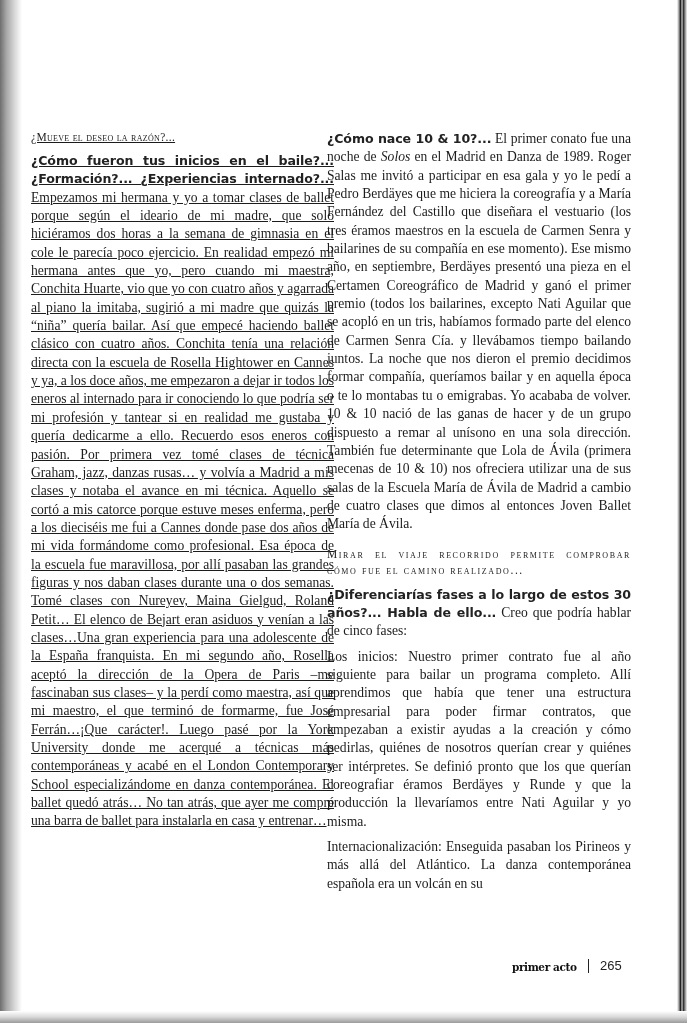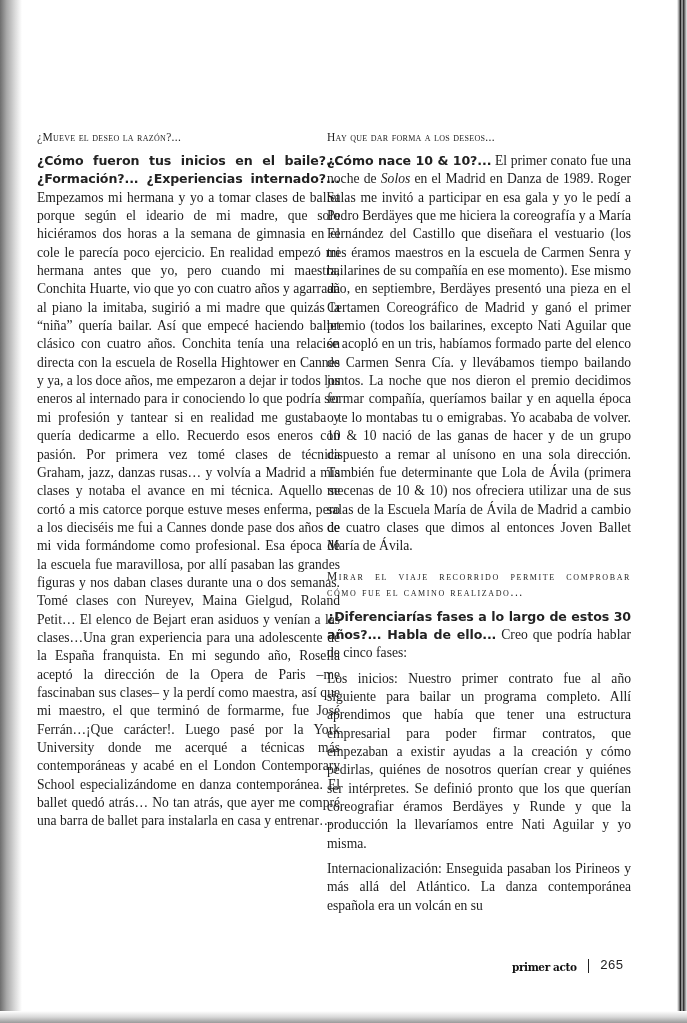--- a/index.html
+++ b/index.html
@@ -19,21 +19,21 @@
   }
   .bottom-edge {
     position: absolute; left: 0; bottom: 0; width: 687px; height: 12px;
     background: linear-gradient(to bottom, #ffffff 0%, #d8d8d8 50%, #9a9a9a 100%);
   }
   .col {
     position: absolute; top: 130px; width: 303px;
     font-size: 13.6px; line-height: 18.35px;
     text-align: justify; hyphens: manual;
   }
-  .col-left { left: 37px; }
+  .col-left { left: 31px; text-decoration: underline; }
   .col-right { left: 327px; width: 304px; }
   .section-title {
     font-variant: small-caps; font-size: 11.5px; letter-spacing: 0.3px;
     margin: 0 0 8px 0; line-height: 14px; text-align: left;
     color: #222;
   }
   .col-right .section-title.wide { letter-spacing: 1.6px; text-align: justify; line-height: 16px; }
   p { margin: 0 0 7px 0; }
   .q {
     font-family: "DejaVu Sans", sans-serif; font-weight: bold;
@@ -42,40 +42,39 @@
   .footer {
     position: absolute; left: 512px; top: 958px;
     font-size: 13px; display: flex; align-items: flex-end; gap: 8px;
   }
   .footer .brand {
     font-family: "DejaVu Serif", serif; font-weight: bold; font-size: 10.5px;
     letter-spacing: -0.4px; color: #111;
   }
   .footer .sep { width: 1.5px; height: 14px; background: #222; margin: 0 3px; }
   .footer .num {
-    font-family: Liberation Mono, monospace; font-size: 13px; color: #222;
+    font-family: Liberation Sans, sans-serif; font-size: 13px; color: #222;
   }
 </style>
 </head>
 <body>
 
 <div class="gutter-shadow"></div>
 <div class="page-edge"></div>
 <div class="bottom-edge"></div>
 
 <div class="col col-left">
   <div class="section-title">¿Mueve el deseo la razón?...</div>
   <p>
     <span class="q">¿Cómo fueron tus inicios en el baile?... ¿Formación?... ¿Experiencias internado?...</span>
     <span>Empezamos mi hermana y yo a tomar clases de ballet porque según el ideario de mi madre, que solo hiciéramos dos horas a la semana de gimnasia en el cole le parecía poco ejercicio. En realidad empezó mi hermana antes que yo, pero cuando mi maestra, Conchita Huarte, vio que yo con cuatro años y agarrada al piano la imitaba, sugirió a mi madre que quizás la “niña” quería bailar. Así que empecé haciendo ballet clásico con cuatro años. Conchita tenía una relación directa con la escuela de Rosella Hightower en Cannes y ya, a los doce años, me empezaron a dejar ir todos los eneros al internado para ir conociendo lo que podría ser mi profesión y tantear si en realidad me gustaba y quería dedicarme a ello. Recuerdo esos eneros con pasión. Por primera vez tomé clases de técnica Graham, jazz, danzas rusas… y volvía a Madrid a mis clases y notaba el avance en mi técnica. Aquello se cortó a mis catorce porque estuve meses enferma, pero a los dieciséis me fui a Cannes donde pase dos años de mi vida formándome como profesional. Esa época de la escuela fue maravillosa, por allí pasaban las grandes figuras y nos daban clases durante una o dos semanas. Tomé clases con Nureyev, Maina Gielgud, Roland Petit… El elenco de Bejart eran asiduos y venían a las clases…Una gran experiencia para una adolescente de la España franquista. En mi segundo año, Rosella aceptó la dirección de la Opera de Paris –me fascinaban sus clases– y la perdí como maestra, así que mi maestro, el que terminó de formarme, fue José Ferrán…¡Que carácter!. Luego pasé por la York University donde me acerqué a técnicas más contemporáneas y acabé en el London Contemporary School especializándome en danza contemporánea. El ballet quedó atrás… No tan atrás, que ayer me compré una barra de ballet para instalarla en casa y entrenar…</span>
   </p>
 </div>
 
 <div class="col col-right">
-  <div class="section-title">Hay que dar forma a los deseos...</div>
   <p>
     <span class="q">¿Cómo nace 10 &amp; 10?...</span>
     <span>El primer conato fue una noche de </span><i>Solos</i><span> en el Madrid en Danza de 1989. Roger Salas me invitó a participar en esa gala y yo le pedí a Pedro Berdäyes que me hiciera la coreografía y a María Fernández del Castillo que diseñara el vestuario (los tres éramos maestros en la escuela de Carmen Senra y bailarines de su compañía en ese momento). Ese mismo año, en septiembre, Berdäyes presentó una pieza en el Certamen Coreográfico de Madrid y ganó el primer premio (todos los bailarines, excepto Nati Aguilar que se acopló en un tris, habíamos formado parte del elenco de Carmen Senra Cía. y llevábamos tiempo bailando juntos. La noche que nos dieron el premio decidimos formar compañía, queríamos bailar y en aquella época o te lo montabas tu o emigrabas. Yo acababa de volver. 10 &amp; 10 nació de las ganas de hacer y de un grupo dispuesto a remar al unísono en una sola dirección. También fue determinante que Lola de Ávila (primera mecenas de 10 &amp; 10) nos ofreciera utilizar una de sus salas de la Escuela María de Ávila de Madrid a cambio de cuatro clases que dimos al entonces Joven Ballet María de Ávila.</span>
   </p>
   <div class="section-title wide" style="margin-top:12px;">Mirar el viaje recorrido permite comprobar cómo fue el camino realizado...</div>
   <p>
     <span class="q">¿Diferenciarías fases a lo largo de estos 30 años?... Habla de ello...</span>
     <span>Creo que podría hablar de cinco fases:</span>
   </p>
   <p>Los inicios: Nuestro primer contrato fue al año siguiente para bailar un programa completo. Allí aprendimos que había que tener una estructura empresarial para poder firmar contratos, que empezaban a existir ayudas a la creación y cómo pedirlas, quiénes de nosotros querían crear y quiénes ser intérpretes. Se definió pronto que los que querían coreografiar éramos Berdäyes y Runde y que la producción la llevaríamos entre Nati Aguilar y yo misma.</p>

